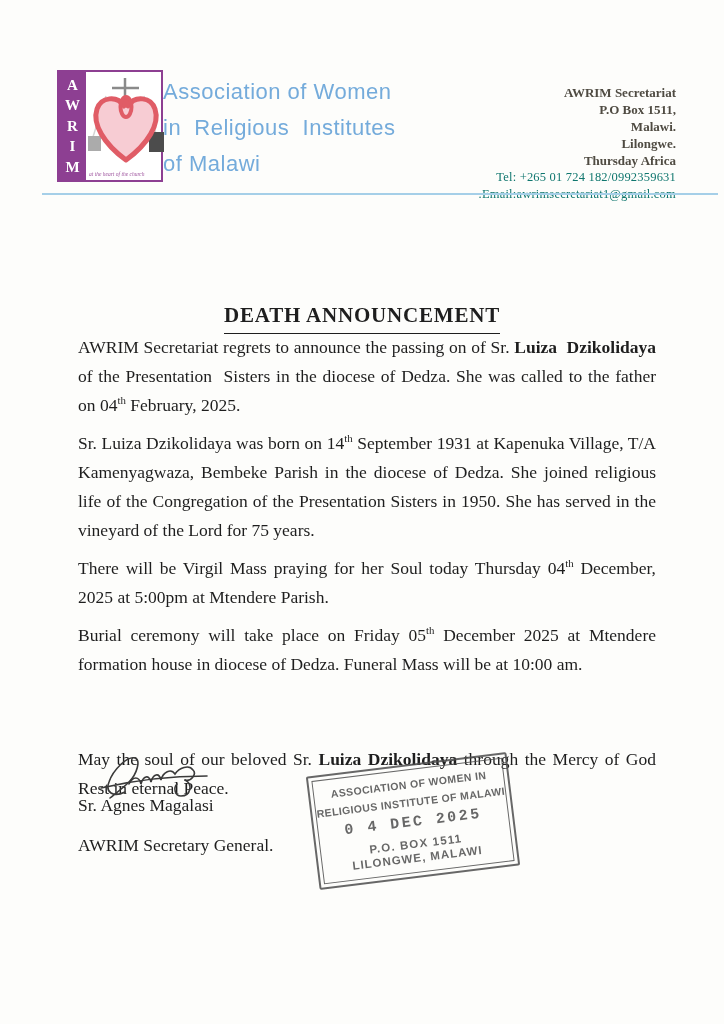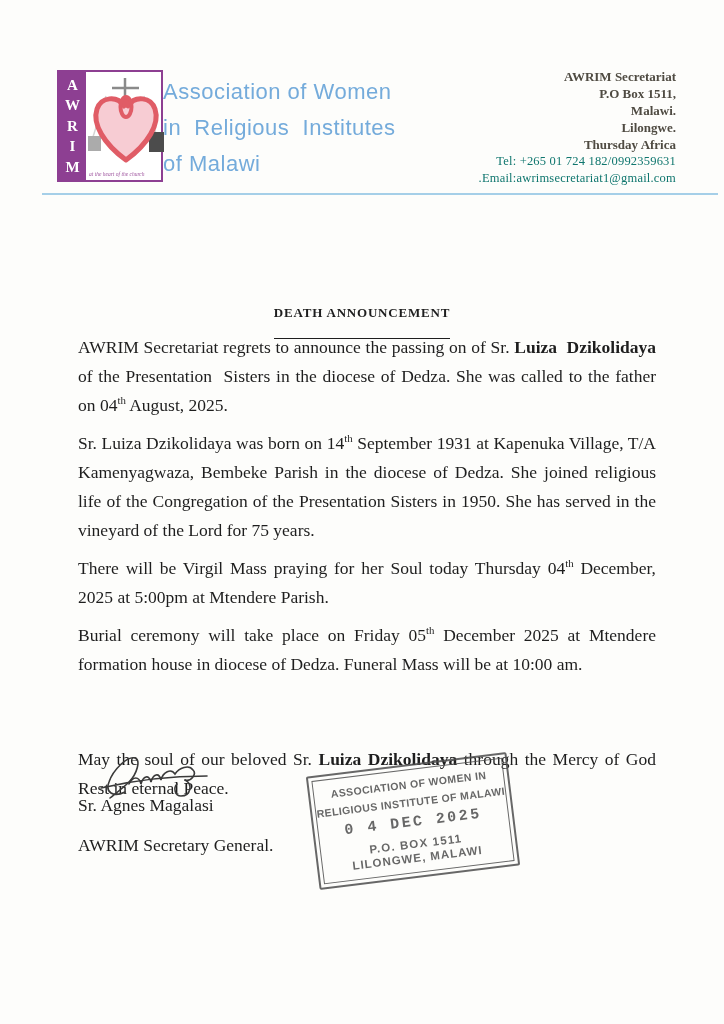--- a/index.html
+++ b/index.html
@@ -40,43 +40,43 @@
     white-space:nowrap;overflow:hidden;max-width:70px;
   }
   .org-name{
     position:absolute;left:163px;top:74px;
     font-family:"Liberation Sans", sans-serif;
     font-size:22px;line-height:36px;
     color:#74abdb;
     letter-spacing:.5px;
   }
   .address{
-    position:absolute;right:48px;top:68px;
+    position:absolute;right:48px;top:84px;
     text-align:right;
     font-size:13px;line-height:17px;
     font-weight:bold;color:#4f4b42;
   }
   .address .thin{
     font-weight:normal;font-size:12.5px;color:#0f766e;letter-spacing:.2px;
   }
   .rule{
     position:absolute;left:42px;top:193px;
     width:676px;height:2px;background:#a5cfe8;
   }
   
   .date-line{
     position:absolute;left:464px;top:208px;
     font-weight:bold;font-size:17px;
   }
   .title-wrap{
     position:absolute;left:0;top:303px;width:724px;text-align:center;
   }
   .doc-title{
-    font-weight:bold;font-size:13px;letter-spacing:.8px;
-    border-bottom:1.8px solid #1e1e1e;padding-bottom:18px;
+    font-weight:bold;font-size:21px;letter-spacing:.8px;
+    border-bottom:1.8px solid #1e1e1e;padding-bottom:6px;
   }
   .body-text{
     position:absolute;left:78px;top:333px;width:578px;
     font-size:17.5px;line-height:29px;
   }
   .para{margin:0 0 9px 0;text-align:justify;}
   .b{font-weight:bold;}
   .sup{vertical-align:super;font-size:62%;line-height:0;}
   .closing{margin-top:66px;}
   
@@ -149,21 +149,21 @@
   </div>
 
   <div class="rule"></div>
 
 
   <div class="title-wrap">
     <span class="doc-title">DEATH ANNOUNCEMENT</span>
   </div>
 
   <div class="body-text">
-    <p class="para"><span>AWRIM Secretariat regrets to announce the passing on of Sr. </span><span class="b">Luiza&nbsp; Dzikolidaya</span><span> of the Presentation&nbsp; Sisters in the diocese of Dedza. She was called to the father on 04</span><span class="sup">th</span><span> August, 2025.</span></p>
+    <p class="para"><span>AWRIM Secretariat regrets to announce the passing on of Sr. </span><span class="b">Luiza&nbsp; Dzikolidaya</span><span> of the Presentation&nbsp; Sisters in the diocese of Dedza. She was called to the father on 04</span><span class="sup">th</span><span> February, 2025.</span></p>
     <p class="para"><span>Sr. Luiza Dzikolidaya was born on 14</span><span class="sup">th</span><span> September 1931 at Kapenuka Village, T/A Kamenyagwaza, Bembeke Parish in the diocese of Dedza. She joined religious life of the Congregation of the Presentation Sisters in 1950. She has served in the vineyard of the Lord for 75 years.</span></p>
     <p class="para"><span>There will be Virgil Mass praying for her Soul today Thursday 04</span><span class="sup">th</span><span> December, 2025 at 5:00pm at Mtendere Parish.</span></p>
     <p class="para"><span>Burial ceremony will take place on Friday 05</span><span class="sup">th</span><span> December 2025 at Mtendere formation house in diocese of Dedza. Funeral Mass will be at 10:00 am.</span></p>
     <p class="para closing"><span>May the soul of our beloved Sr. </span><span class="b">Luiza Dzikolidaya</span><span> through the Mercy of God Rest in eternal Peace.</span></p>
   </div>
 
   <svg class="signature" width="145" height="62" viewBox="0 0 145 62">
     <g fill="none" stroke="#3a3a3a" stroke-width="1.6" stroke-linecap="round">
       <path d="M30 44 C 18 50, 10 44, 14 34 C 18 22, 32 8, 40 10 C 46 12, 42 26, 34 34 C 28 40, 20 46, 15 50"></path>
       <path d="M34 36 C 38 28, 44 28, 46 36 C 48 28, 54 26, 56 34 C 58 26, 64 24, 66 32 C 68 24, 76 20, 80 26 C 84 20, 94 16, 98 22 C 102 26, 96 34, 90 32"></path>

